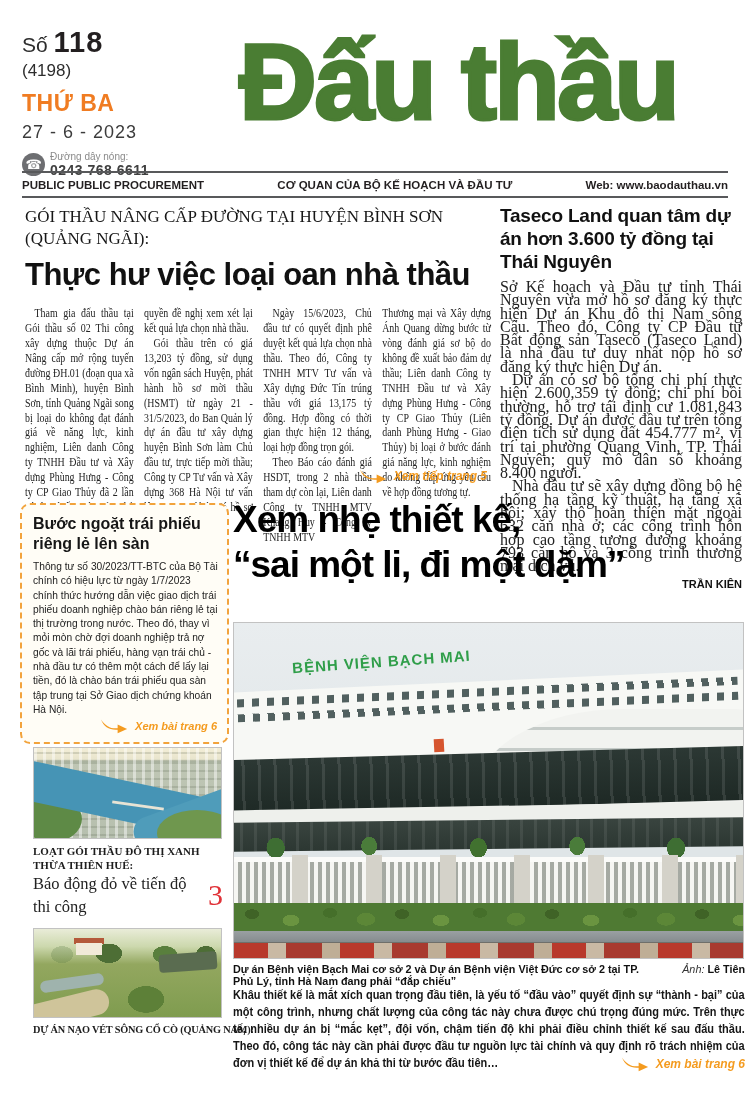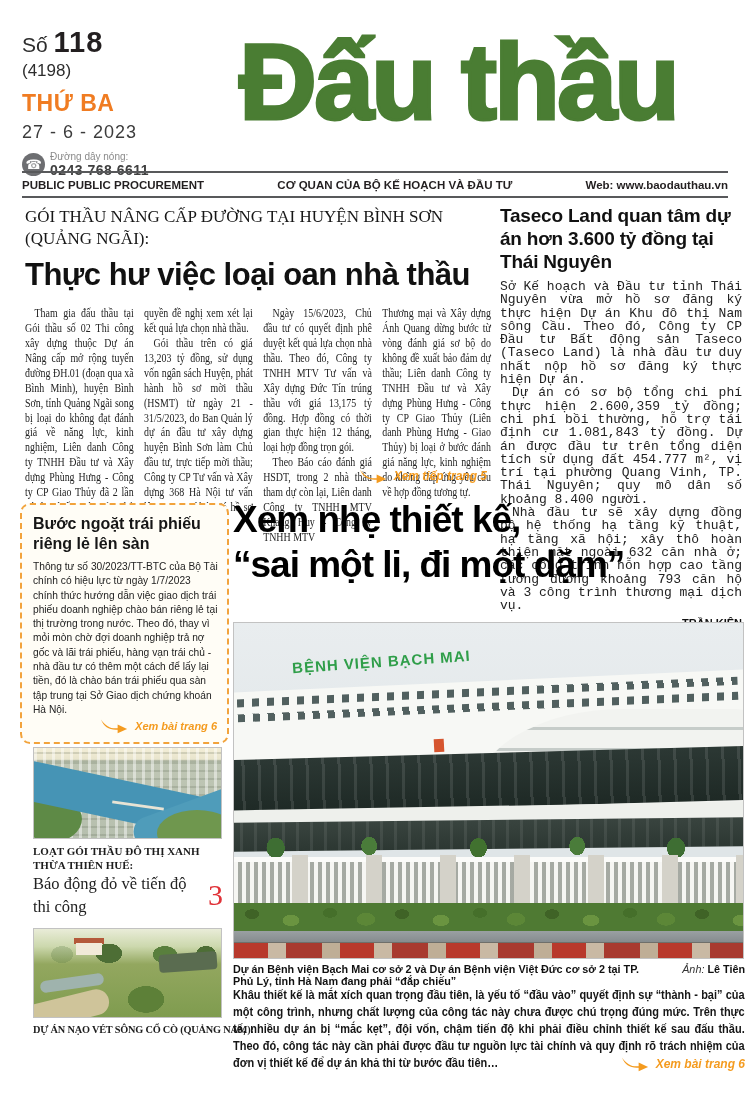--- a/index.html
+++ b/index.html
@@ -39,21 +39,21 @@
   .col p.ind{text-indent:11px;}
   .lead .jump-row{position:absolute;right:4px;top:262px;}
 
   .jump-row{display:flex;align-items:center;gap:6px;}
   .jump-label{color:#f49b1f;font-style:italic;font-size:12px;font-weight:bold;white-space:nowrap;}
   .jump-arrow{width:30px;height:16px;flex:0 0 auto;}
 
   
   .taseco{position:absolute;left:500px;top:204px;width:242px;}
   .taseco h2{margin:0;font-size:19px;line-height:23px;font-weight:bold;color:#111;letter-spacing:-0.2px;}
-  .taseco .t-body{margin-top:7px;font-family:Liberation Mono, monospace;font-size:13px;
+  .taseco .t-body{margin-top:7px;font-family:Liberation Serif, serif;font-size:16px;
                   line-height:13.3px;text-align:justify;color:#222;}
   .taseco .t-body p{margin:0;}
   .taseco .t-body p.ind{text-indent:12px;}
   .byline{text-align:right;font-weight:bold;font-size:11px;margin-top:5px;color:#111;}
 
   
   .bond-box{position:absolute;left:20px;top:503px;width:209px;height:241px;box-sizing:border-box;
             border:2px dashed #f2a33c;border-radius:10px;background:#fffdf6;padding:9px 11px;}
   .bond-box h3{margin:0;font-size:16px;line-height:19.5px;color:#161616;}
   .bond-body{margin-top:6px;width:214px;transform:scaleX(0.865);transform-origin:left top;

